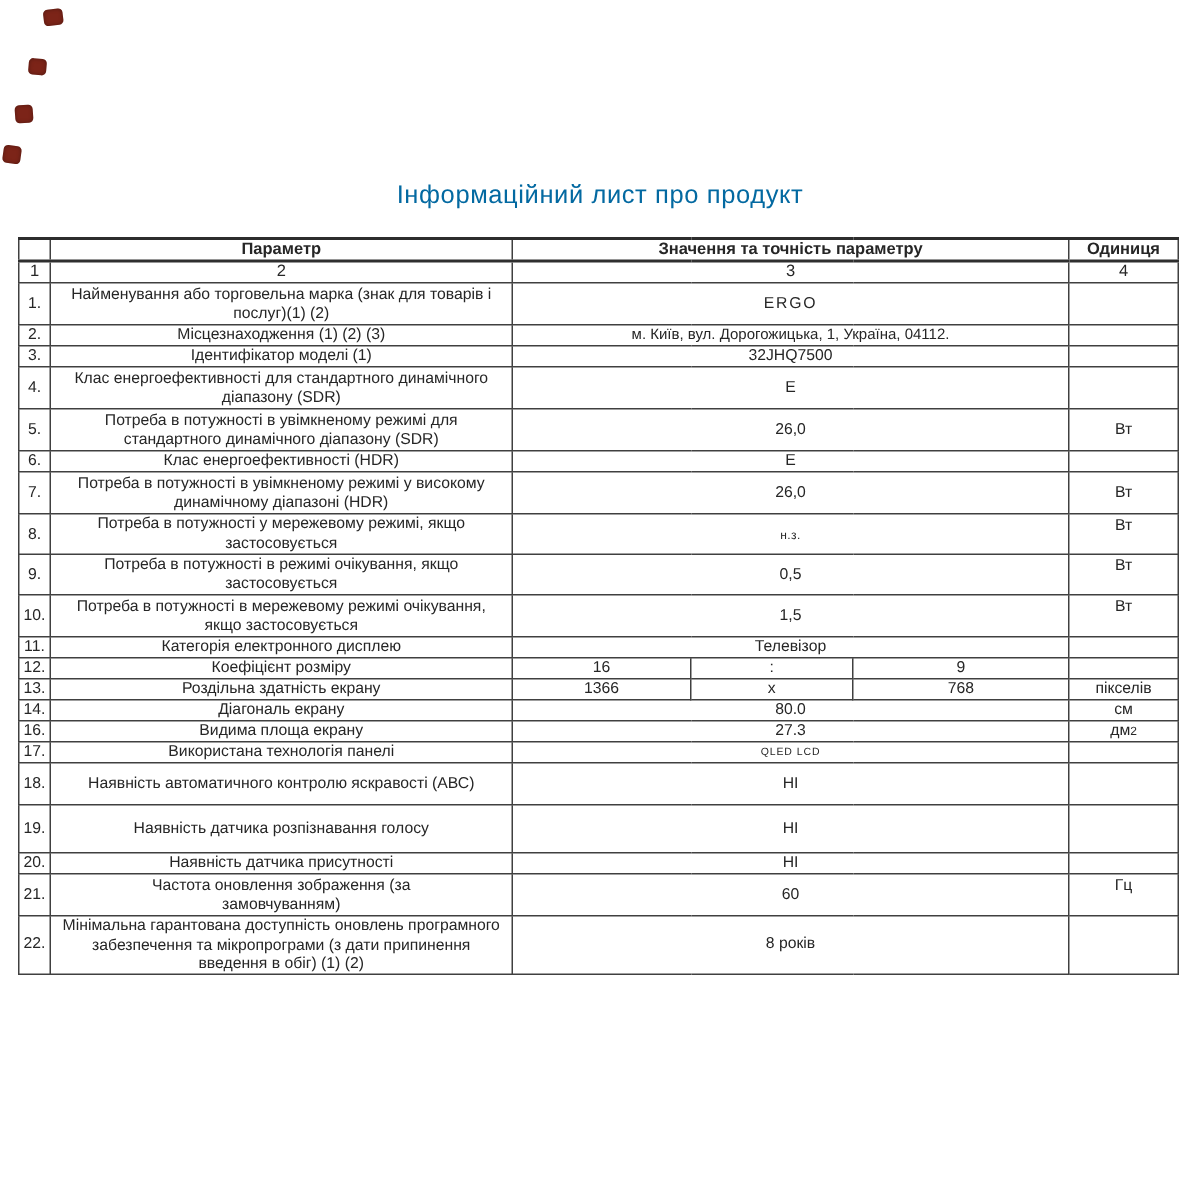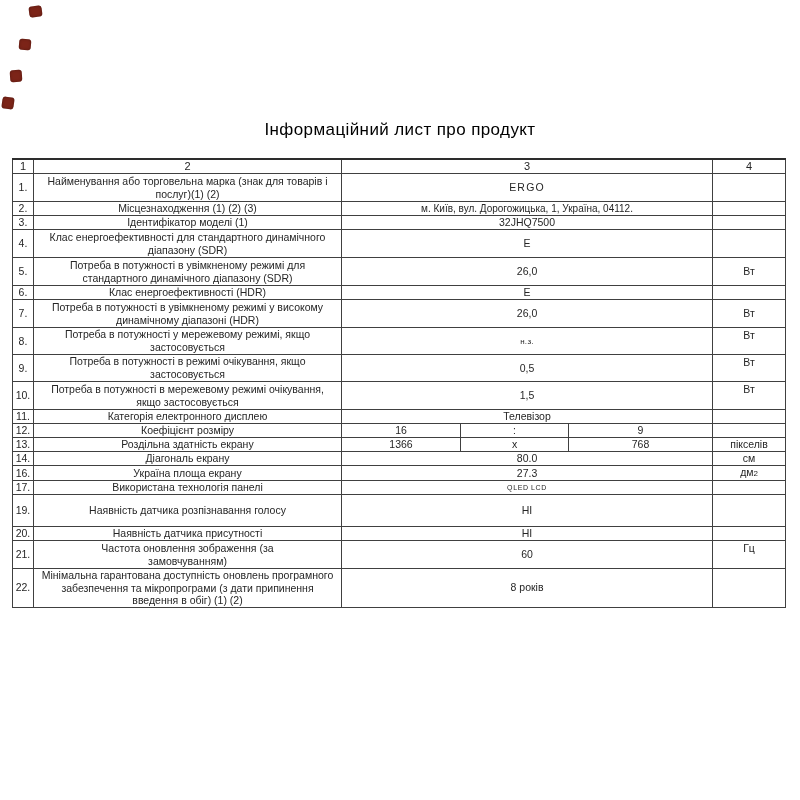--- a/index.html
+++ b/index.html
@@ -2,21 +2,21 @@
 <html><head>
 <meta charset="utf-8">
 <style>
   html,body{margin:0;padding:0;}
   body{
     width:800px;height:800px;position:relative;background:#ffffff;
     font-family:"Liberation Sans", sans-serif;color:#262626;overflow:hidden;
   }
   .title{
     position:absolute;top:120px;left:0;width:100%;text-align:center;
-    font-size:17px;color:#000000;letter-spacing:.4px;
+    font-size:17px;color:#0369a1;letter-spacing:.4px;
   }
   
   .mark{position:absolute;background:#7c2418;border-radius:3px;
         box-shadow:inset 0 0 3px rgba(0,0,0,.35);}
   .m1{left:29px;top:6px;width:13px;height:11px;transform:rotate(-7deg);}
   .m2{left:19px;top:39px;width:12px;height:11px;transform:rotate(5deg);}
   .m3{left:10px;top:70px;width:12px;height:12px;transform:rotate(-4deg);}
   .m4{left:2px;top:97px;width:12px;height:12px;transform:rotate(8deg);}
 
   table.sheet{
@@ -54,20 +54,26 @@
   <colgroup>
     <col style="width:21px">
       <col style="width:308px">
       <col style="width:119px">
     <col style="width:108px">
       <col style="width:144px">
       <col style="width:73px">
   </colgroup>
 
   <tbody>
+      <tr class="hdr" style="height:15px">
+    <td class="c-num"></td>
+    <td>Параметр</td>
+    <td colspan="3">Значення та точність параметру</td>
+    <td>Одиниця</td>
+  </tr>
 
   <tr class="idx" style="height:12px">
     <td class="c-num">1</td>
     <td>2</td>
     <td colspan="3">3</td>
     <td>4</td>
   </tr>
 
   <tr style="height:28px">
     <td class="c-num">1.</td>
@@ -167,32 +173,38 @@
   <tr style="height:14px">
     <td class="c-num">14.</td>
     <td>Діагональ екрану</td>
     <td colspan="3">80.0</td>
     <td>см</td>
   </tr>
 
 
   <tr style="height:14px">
     <td class="c-num">16.</td>
-    <td>Україна площа екрану</td>
+    <td>Видима площа екрану</td>
     <td colspan="3">27.3</td>
     <td><span>дм</span><span class="sub2">2</span></td>
   </tr>
 
   <tr style="height:14px">
     <td class="c-num">17.</td>
     <td>Використана технологія панелі</td>
     <td colspan="3" class="sm7">QLED LCD</td>
     <td></td>
   </tr>
 
+  <tr style="height:28px">
+    <td class="c-num">18.</td>
+    <td>Наявність автоматичного контролю яскравості (АВС)</td>
+    <td colspan="3">НІ</td>
+    <td></td>
+  </tr>
 
   <tr style="height:32px">
     <td class="c-num">19.</td>
     <td>Наявність датчика розпізнавання голосу</td>
     <td colspan="3">НІ</td>
     <td></td>
   </tr>
 
   <tr style="height:14px">
     <td class="c-num">20.</td>

